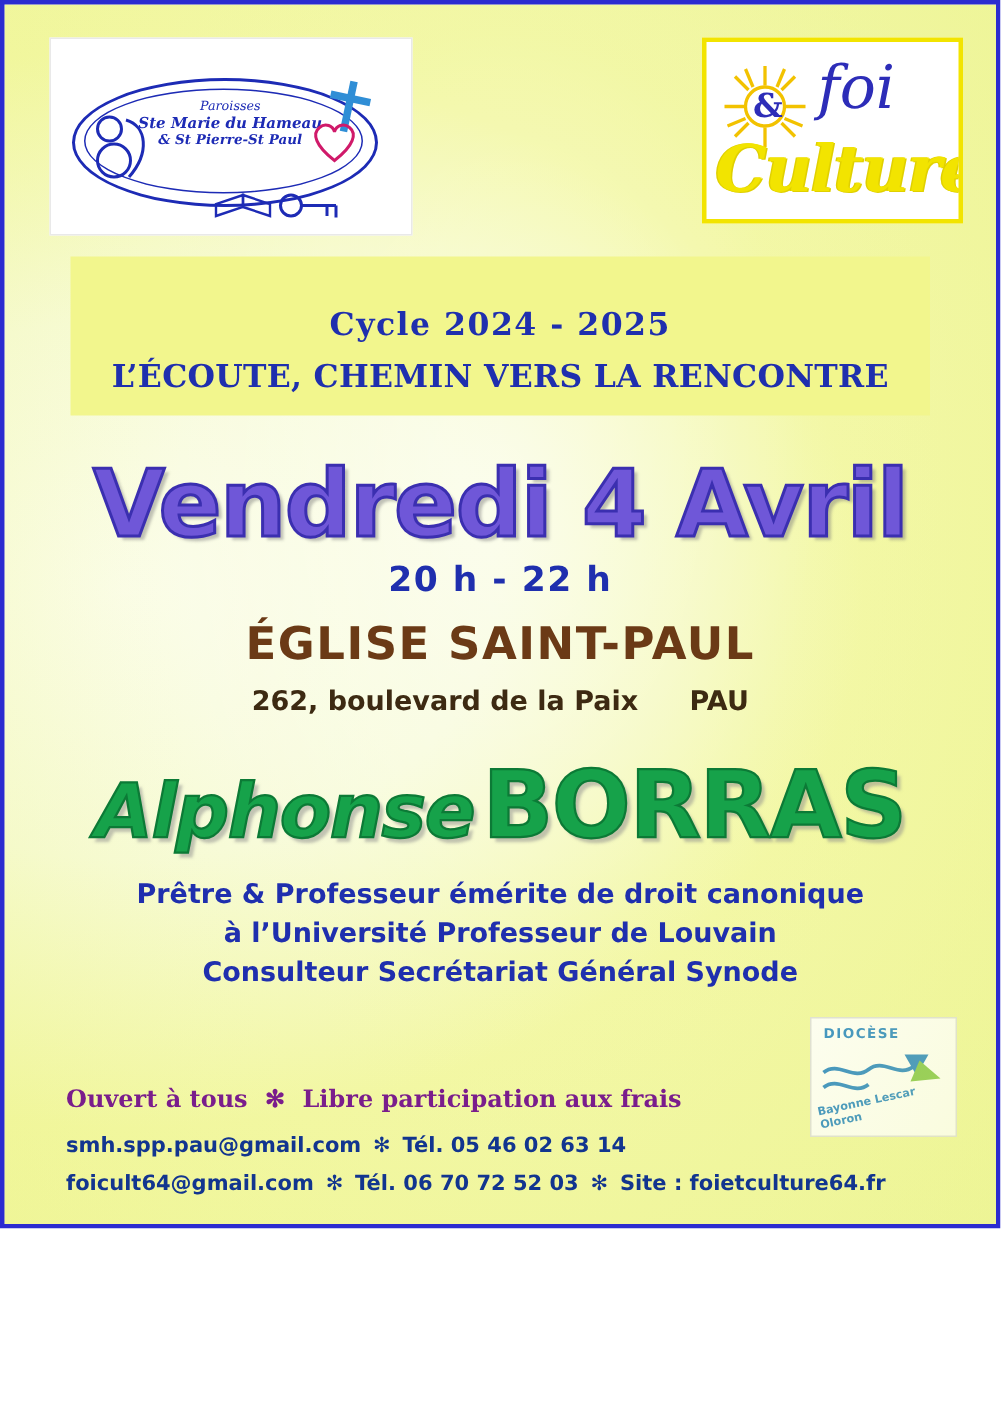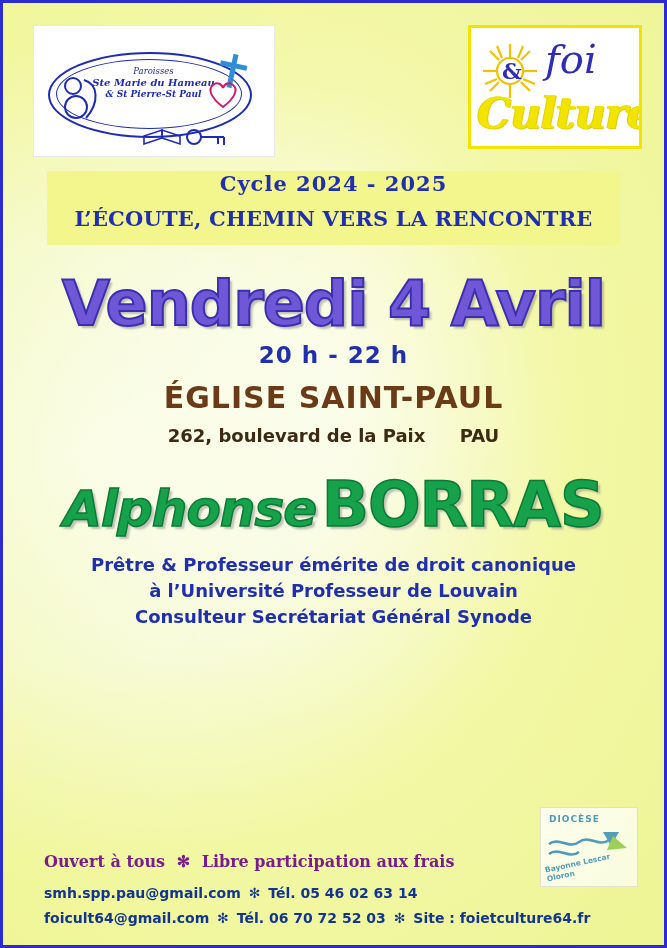--- a/index.html
+++ b/index.html
@@ -6,21 +6,21 @@
     margin: 0;
     padding: 0;
     background: #ffffff;
   }
   body {
     font-family: "Liberation Sans", sans-serif;
   }
   .poster {
     position: relative;
     width: 667px;
-    height: 948px;
+    height: 819px;
     box-sizing: border-box;
     border: 3px solid #2b2bd0;
     background:
       radial-gradient(ellipse at 12% 48%, #fbfde9 0%, #f7fbd8 30%, #f2f79f 60%, #eef59a 100%),
       linear-gradient(180deg, #fcfee8 0%, #f4f8c0 55%, #eef49a 100%);
     overflow: hidden;
   }
   .poster::after {
     content: "";
     position: absolute;
@@ -145,21 +145,21 @@
     font-style: italic;
     color: #f2e400;
     text-shadow: 1px 1px 0 #e0d000, -1px 0 0 #e0d000;
     letter-spacing: -1px;
   }
 
   
   .cycle-band {
     margin: 14px 44px 0 44px;
     background: #f2f68d;
-    padding: 0 10px 14px 10px;
+    padding: 32px 10px 14px 10px;
     text-align: center;
   }
   .cycle-line1 {
     font-family: "DejaVu Serif", serif;
     font-weight: bold;
     font-size: 21px;
     color: #1f2fae;
     letter-spacing: 1px;
   }
   .cycle-line2 {

